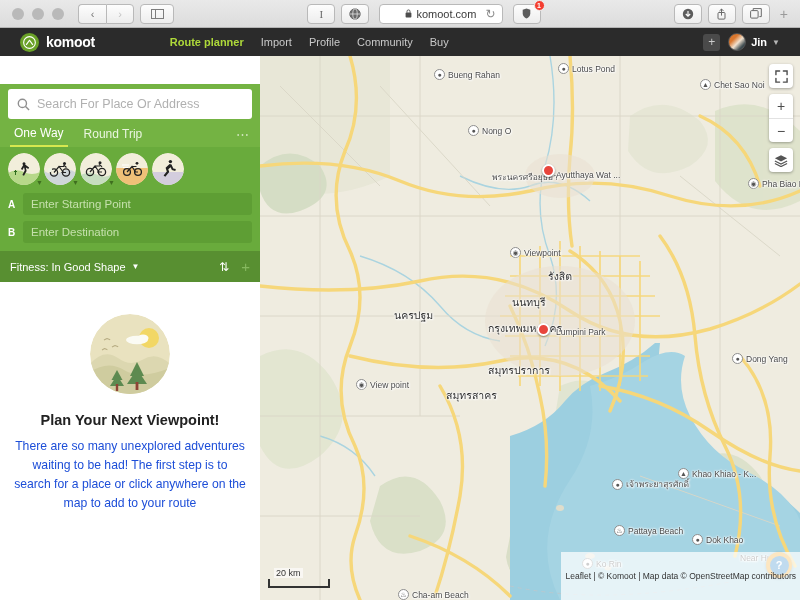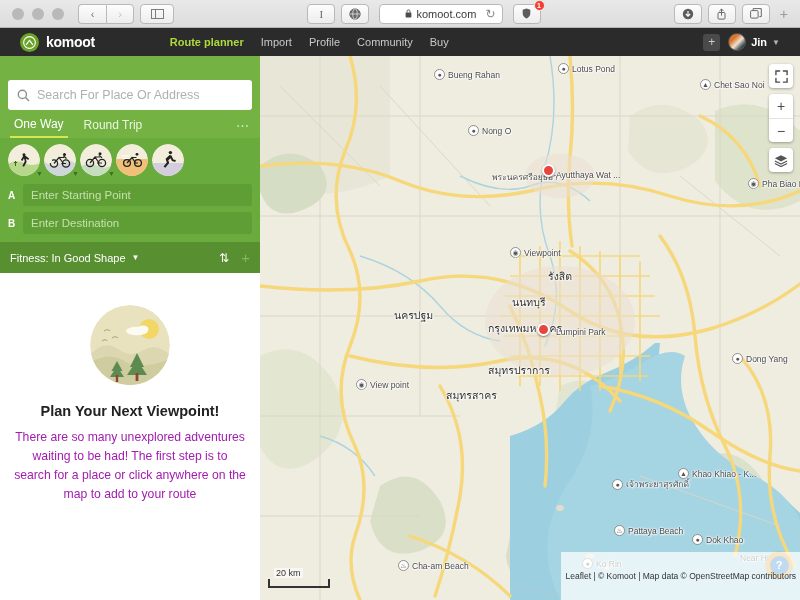--- a/index.html
+++ b/index.html
@@ -73,21 +73,21 @@
     border:1px solid #555;
   }
   .uname { color:#fff; font-size:11px; font-weight:bold; }
   .caret { color:#b5b5b5; font-size:8px; }
 
   
   .sidebar {
     position:absolute; top:56px; left:0; width:260px; height:544px;
     background:#fff; display:flex; flex-direction:column;
   }
-  .panel-green { background:#74b343; padding:24px 8px 0 8px; }
+  .panel-green { background:#74b343; padding:5px 8px 0 8px;margin-top:28px; }
   .searchbox {
     height:30px; background:#fff; border-radius:3px; display:flex; align-items:center;
     padding:0 9px; gap:7px;
   }
   .searchbox .ph { color:#b0b0b0; font-size:12.5px; }
   .tabs { display:flex; align-items:center; padding:7px 2px 0 2px; position:relative; }
   .tab { font-size:12px; color:#eaf6e0; padding:0 4px 5px 4px; margin-right:12px; }
   .tab.active { color:#fff; border-bottom:2px solid #d6e84f; font-weight:normal; }
   .dots { margin-left:auto; color:#e3f0d6; font-size:13px; letter-spacing:1px; padding-bottom:5px; }
   .sports { background:#69ab3c; display:flex; align-items:center; gap:4px; padding:6px 6px 8px 8px; }
@@ -120,21 +120,21 @@
   
   .empty {
     flex:1; background:#fff; display:flex; flex-direction:column;
     align-items:center; padding:32px 14px 0 14px;
   }
   .illus { width:80px; height:80px; border-radius:50%; overflow:hidden; position:relative; }
   .empty-title {
     font-size:14.5px; font-weight:bold; color:#222; margin-top:18px; text-align:center;
   }
   .empty-body {
-    font-size:12.2px; color:#a21caf; line-height:1.55; text-align:center; margin-top:9px;
+    font-size:12.2px; color:#1d4ed8; line-height:1.55; text-align:center; margin-top:9px;
   }
 
   
   .map { position:absolute; top:56px; left:260px; width:540px; height:544px; overflow:hidden;
          background:#f9a8d4; }
   .map svg { display:block; }
   .map-label {
     position:absolute; font-size:8.5px; color:#4a4a4a; white-space:nowrap;
     text-shadow:0 0 2px #fff,0 0 2px #fff,0 0 3px #fff,1px 1px 2px #fff;
     display:flex; align-items:center; gap:3px;
@@ -556,21 +556,21 @@
       <span>Pattaya Beach</span>
     </div>
     <div class="map-label" style="left:432px;top:478px">
       <span class="poi-ico">●</span>
       <span>Dok Khao</span>
     </div>
     <div class="map-label" style="left:322px;top:502px">
       <span class="poi-ico">●</span>
       <span>Ko Rin</span>
     </div>
-    <div class="map-label" style="left:138px;top:504px">
+    <div class="map-label" style="left:138px;top:533px">
       <span class="poi-ico">♨</span>
       <span>Cha-am Beach</span>
     </div>
     <div class="map-label" style="left:480px;top:497px">
       <span>Near Huai T...</span>
     </div>
 
     <div class="marker" style="left:282px;top:108px"></div>
     <div class="marker" style="left:277px;top:267px"></div>
 

